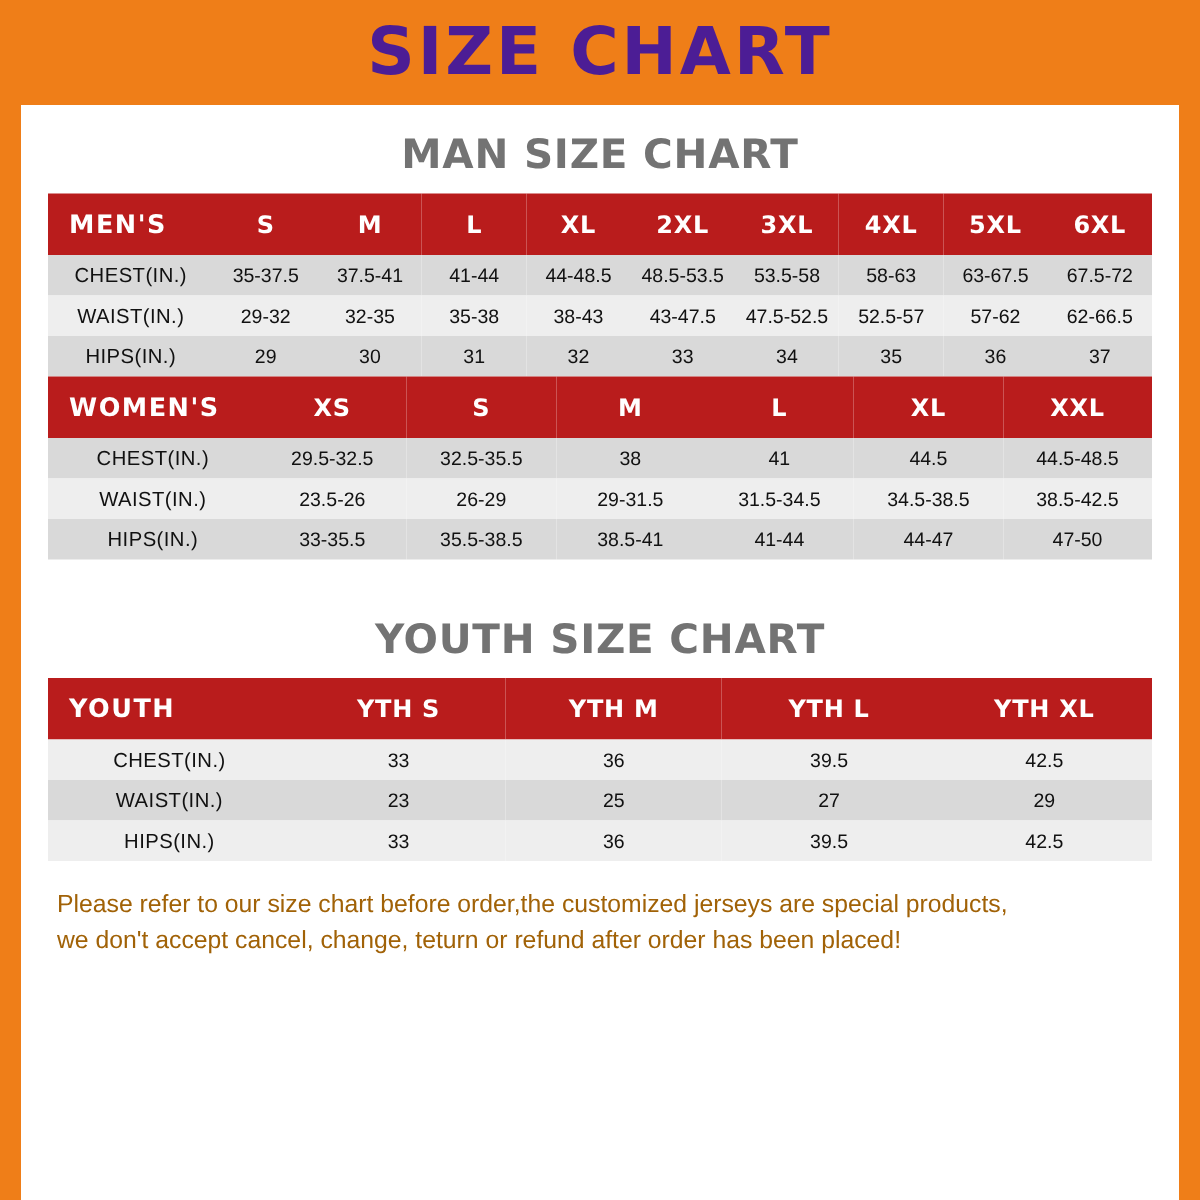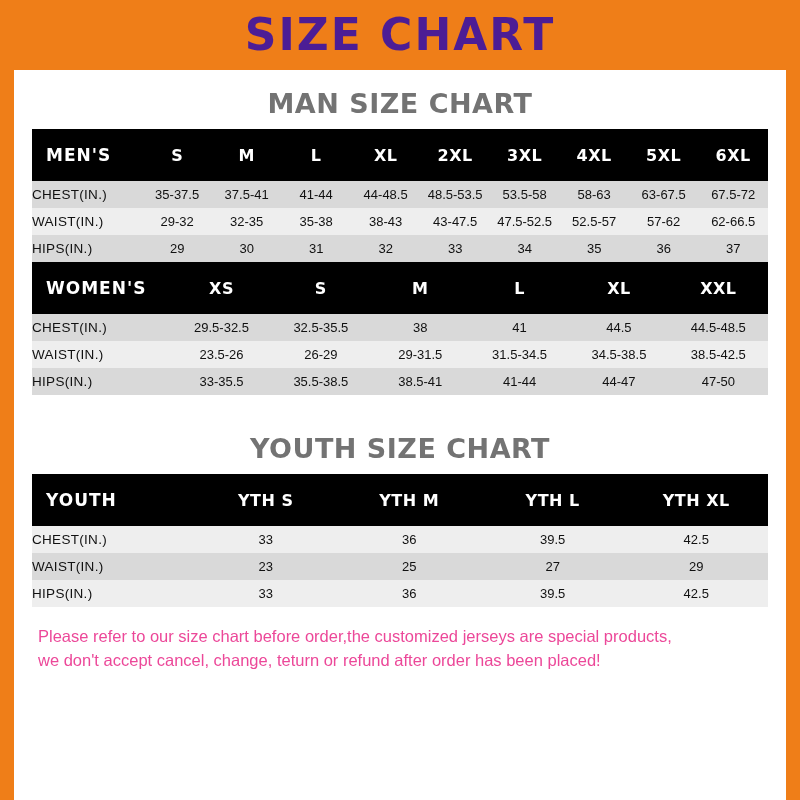--- a/index.html
+++ b/index.html
@@ -63,54 +63,54 @@
   table.size-table th,
   table.size-table td {
     text-align: center;
     font-size: 13px;
     color: #111111;
     padding: 0;
     height: 27px;
     font-family: "Liberation Sans", sans-serif;
   }
   table.size-table thead th {
-    background: #000000;
+    background: #b91c1c;
     color: #ffffff;
     font-family: "DejaVu Sans", sans-serif;
     font-weight: bold;
     font-size: 16px;
-    height: 52px;
+    height: 41px;
     letter-spacing: 0.5px;
   }
   table.size-table thead th.corner {
     text-align: left;
     padding-left: 14px;
     font-size: 17px;
     letter-spacing: 1px;
   }
   table.size-table tbody tr.odd td {
     background: #d9d9d9;
   }
   table.size-table tbody tr.even td {
     background: #eeeeee;
   }
   table.size-table tbody td.rowlabel {
     font-size: 13.5px;
     letter-spacing: 0.3px;
-    text-align: left;
+    text-align: center;
   }
   
   table#men-table col.c0 { width: 15%; }
   table#women-table col.c0 { width: 19%; }
   table#youth-table col.c0 { width: 22%; }
 
   .footer-note {
     margin-top: 18px;
     padding: 0 6px;
-    color: #ec4899;
+    color: #a16207;
     font-family: "Liberation Sans", sans-serif;
     font-size: 16.5px;
     line-height: 1.45;
     text-align: left;
   }
   .footer-line { display: block; white-space: nowrap; }
 </style>
 </head>
 <body>
 

